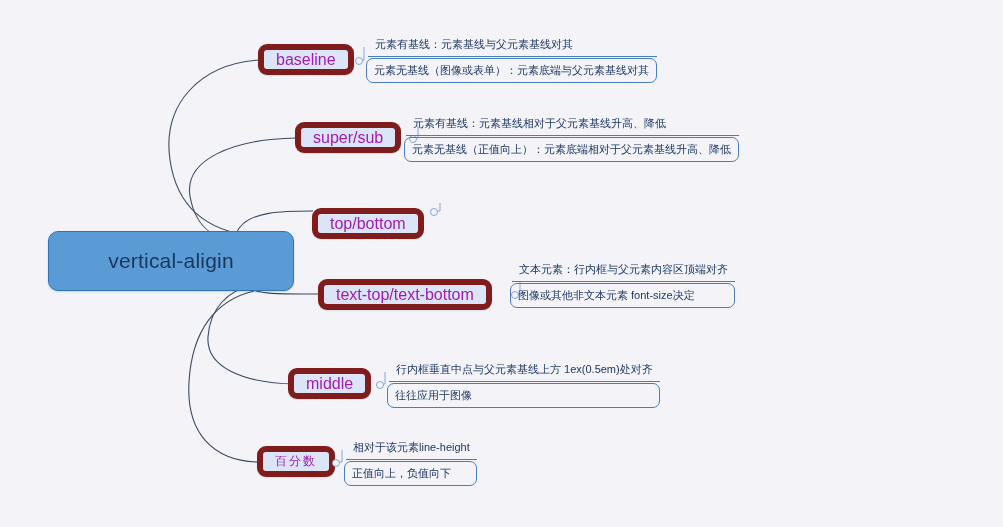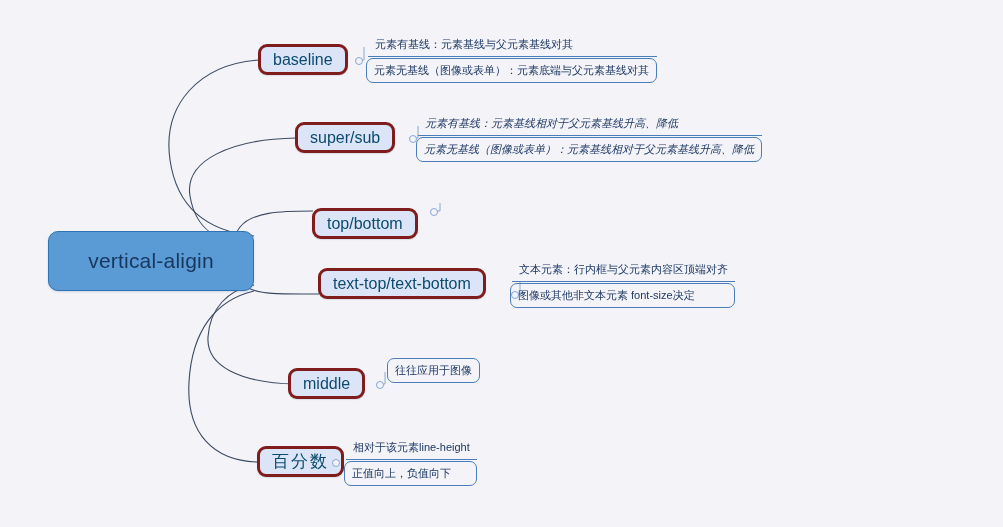--- a/index.html
+++ b/index.html
@@ -26,54 +26,54 @@
     width: 1003px;
     height: 527px;
     pointer-events: none;
   }
 
   
   .root-node {
     position: absolute;
     left: 48px;
     top: 231px;
-    width: 206px;
+    width: 246px;
     height: 60px;
     box-sizing: border-box;
     background: #5b9bd5;
     border: 1px solid #2e74b5;
     border-radius: 10px;
     display: flex;
     align-items: center;
     justify-content: center;
     color: #17375e;
     font-size: 21px;
     letter-spacing: 0.2px;
     box-shadow: 0 1px 2px rgba(40,70,120,0.18);
   }
 
   
   .branch-node {
     position: absolute;
     box-sizing: border-box;
     background: #dbe5f7;
-    border: 3px solid #7f1d1d;
+    border: 6px solid #7f1d1d;
     border-radius: 9px;
     display: flex;
     align-items: center;
     justify-content: center;
-    color: #0c4a6e;
+    color: #a21caf;
     font-size: 16px;
     height: 31px;
     padding: 0 12px;
     white-space: nowrap;
     box-shadow: 0 1px 1px rgba(40,70,120,0.12);
   }
   .branch-node.cjk {
-    font-size: 17px;
+    font-size: 12px;
     letter-spacing: 2px;
   }
 
   
   .leaf-group {
     position: absolute;
   }
   .leaf {
     box-sizing: border-box;
     color: #1f3864;
@@ -143,44 +143,45 @@
   <div class="dot" style="left:355px; top:57px;"></div>
   <div class="leaf-group" style="left:366px; top:33px;">
     <div class="leaf underline-only">元素有基线：元素基线与父元素基线对其</div>
     <div class="leaf boxed">元素无基线（图像或表单）：元素底端与父元素基线对其</div>
   </div>
 
   <div class="branch-node" style="left:295px; top:122px;">
     <span>super/sub</span>
   </div>
   <div class="dot" style="left:409px; top:135px;"></div>
-  <div class="leaf-group" style="left:416px; top:112px;font-style:italic;">
+  <div class="leaf-group" style="left:404px; top:112px;">
     <div class="leaf underline-only">元素有基线：元素基线相对于父元素基线升高、降低</div>
-    <div class="leaf boxed">元素无基线（图像或表单）：元素基线相对于父元素基线升高、降低</div>
+    <div class="leaf boxed">元素无基线（正值向上）：元素底端相对于父元素基线升高、降低</div>
   </div>
 
   <div class="branch-node" style="left:312px; top:208px;">
     <span>top/bottom</span>
   </div>
   <div class="dot" style="left:430px; top:208px;"></div>
 
-  <div class="branch-node" style="left:318px; top:268px;">
+  <div class="branch-node" style="left:318px; top:279px;">
     <span>text-top/text-bottom</span>
   </div>
   <div class="dot" style="left:511px; top:291px;"></div>
   <div class="leaf-group" style="left:510px; top:258px;">
     <div class="leaf underline-only">文本元素：行内框与父元素内容区顶端对齐</div>
     <div class="leaf boxed">图像或其他非文本元素 font-size决定</div>
   </div>
 
   <div class="branch-node" style="left:288px; top:368px;">
     <span>middle</span>
   </div>
   <div class="dot" style="left:376px; top:381px;"></div>
   <div class="leaf-group" style="left:387px; top:358px;">
+    <div class="leaf underline-only">行内框垂直中点与父元素基线上方 1ex(0.5em)处对齐</div>
     <div class="leaf boxed">往往应用于图像</div>
   </div>
 
   <div class="branch-node cjk" style="left:257px; top:446px;">
     <span>百分数</span>
   </div>
   <div class="dot" style="left:332px; top:459px;"></div>
   <div class="leaf-group" style="left:344px; top:436px;">
     <div class="leaf underline-only">相对于该元素line-height</div>
     <div class="leaf boxed">正值向上，负值向下</div>

